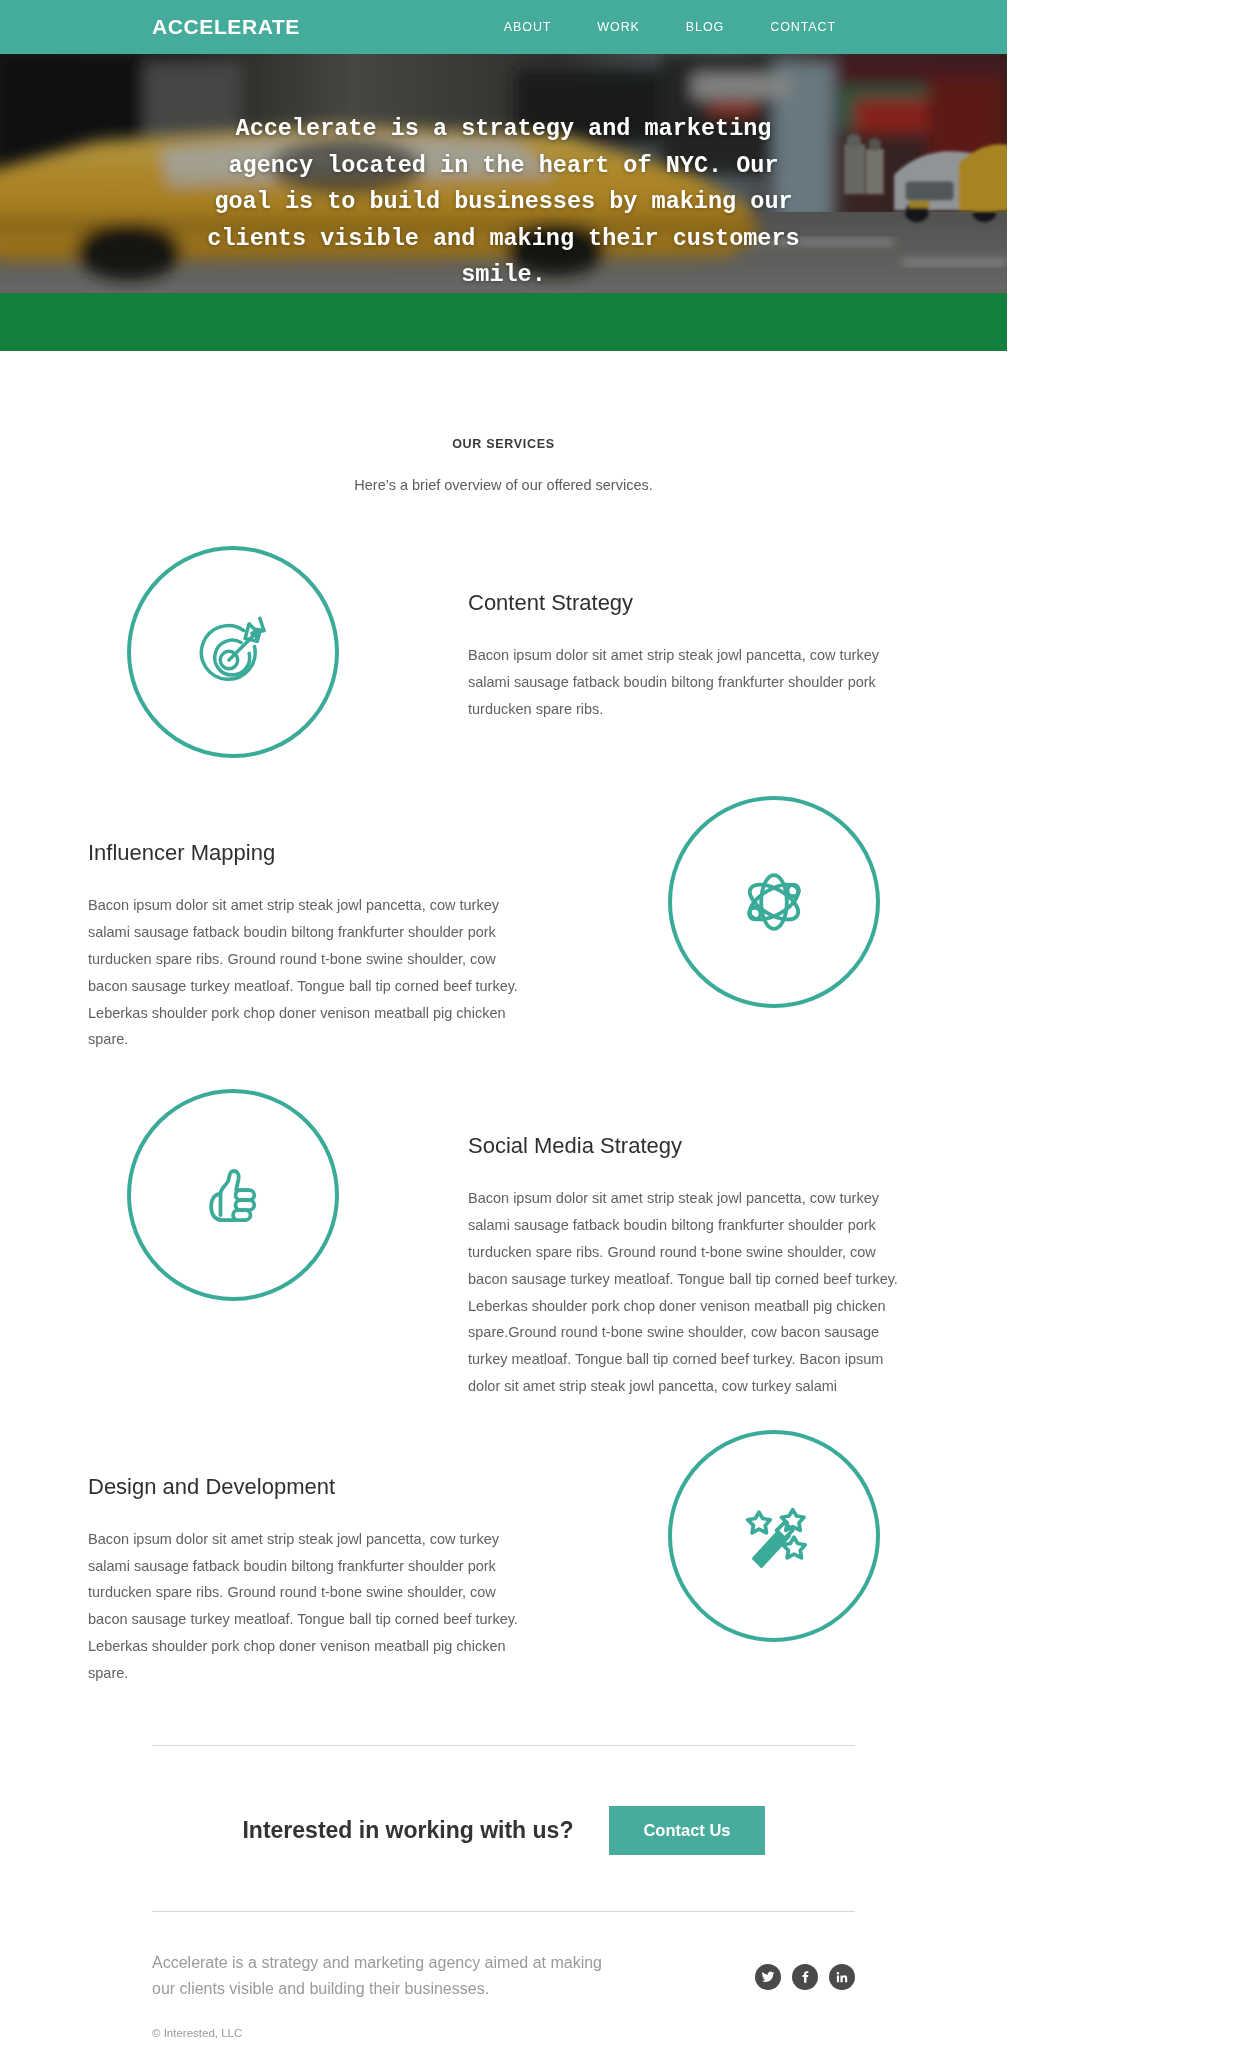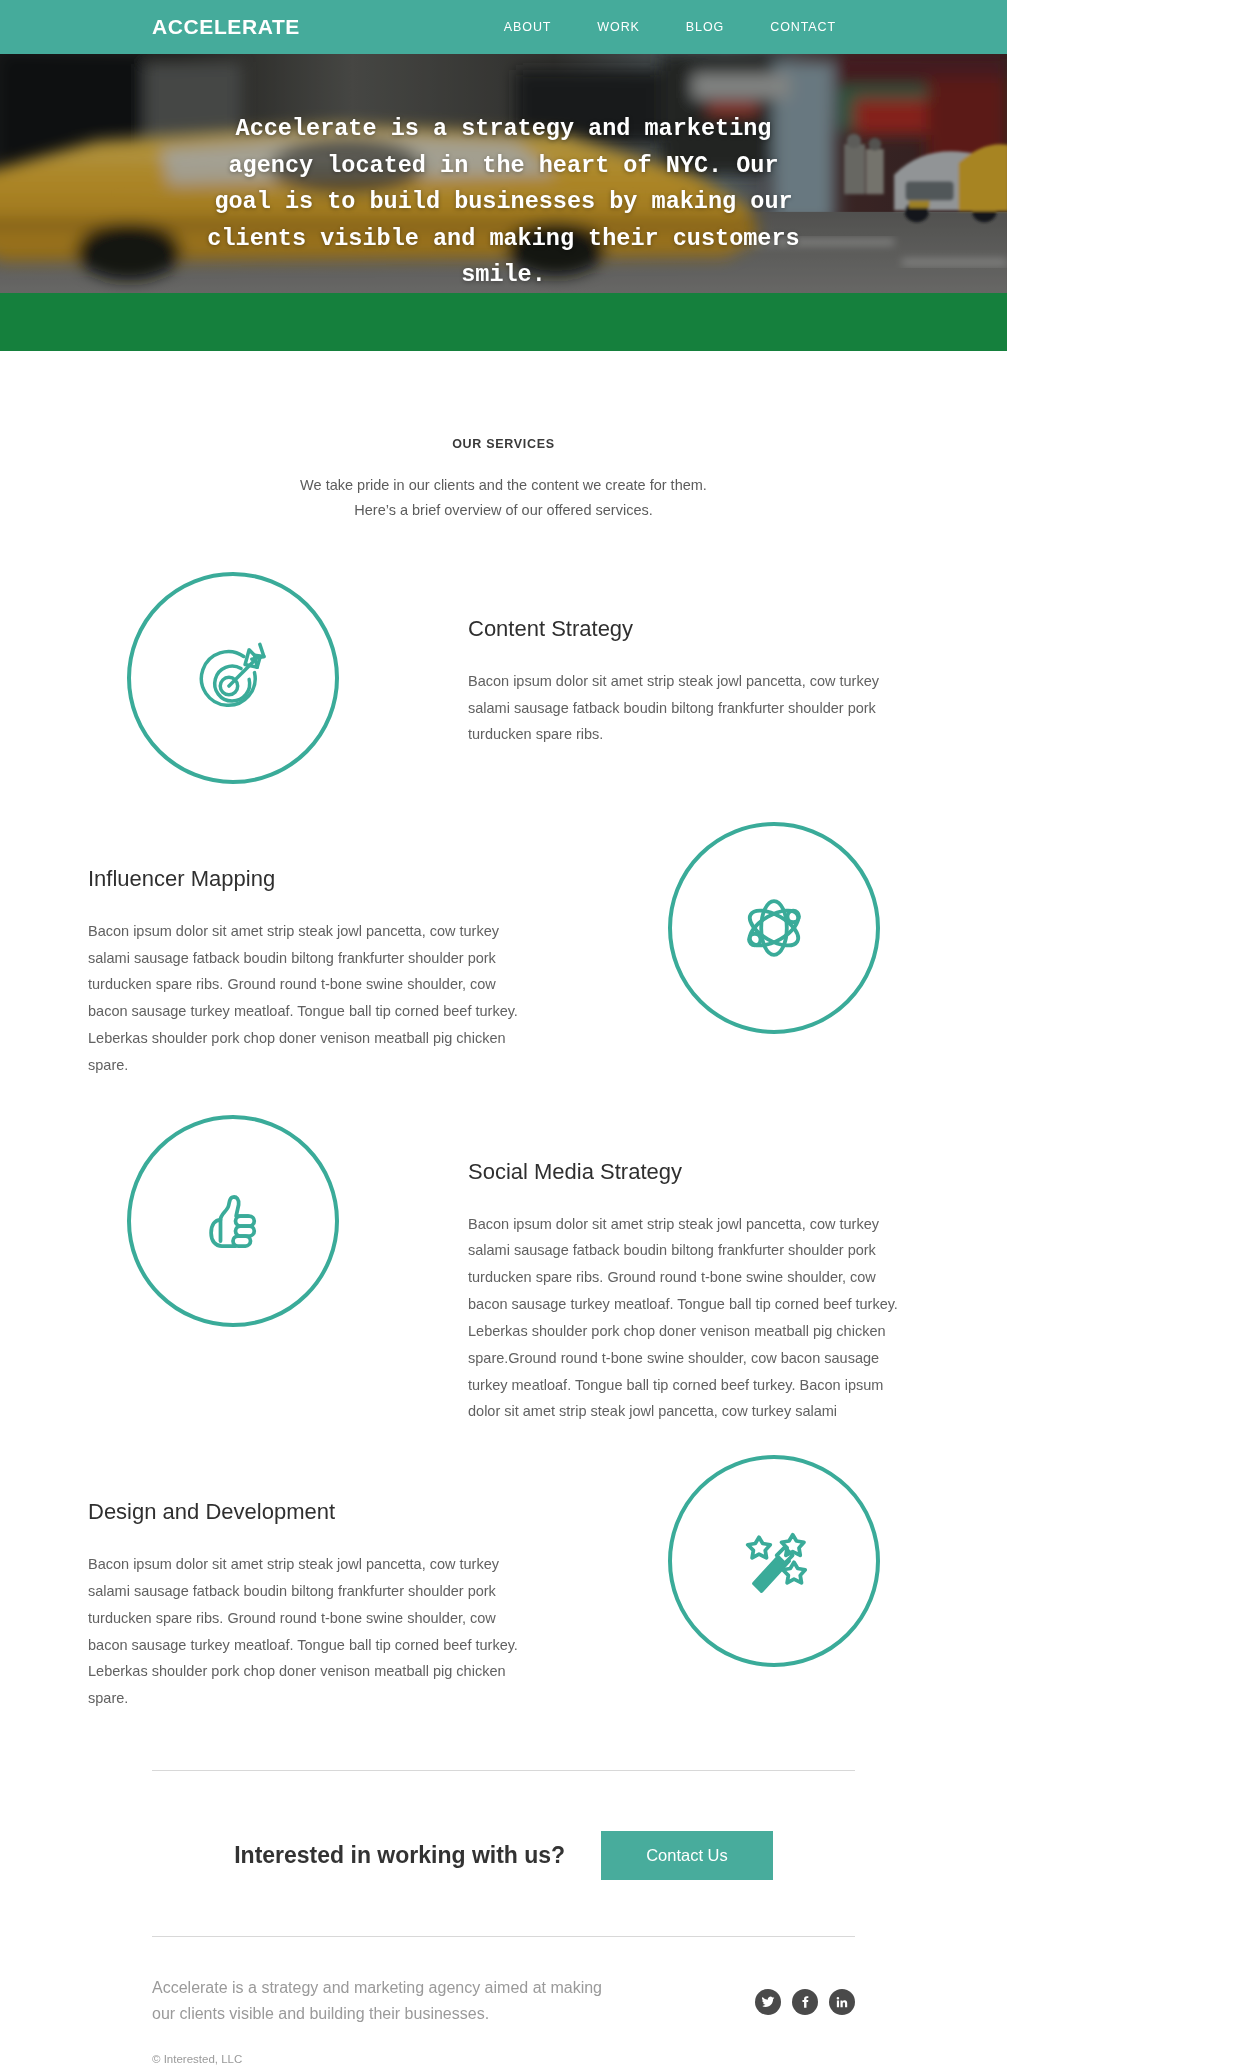--- a/index.html
+++ b/index.html
@@ -162,23 +162,23 @@
   }
   .cta-title {
     font-size: 23px;
     font-weight: bold;
     color: #333333;
   }
   .cta-button {
     background: #48ac9c;
     color: #ffffff;
     font-size: 16.5px;
-    font-weight: normal;
+    font-weight: bold;
     border: none;
-    padding: 15px 45px;
+    padding: 15px 34px;
     cursor: pointer;
     font-family: "Liberation Sans", sans-serif;
   }
 
   
   .footer {
     display: flex;
     align-items: flex-start;
     justify-content: space-between;
     padding: 38px 152px 40px 152px;
@@ -317,21 +317,20 @@
     </svg>
 
     <div class="hero-inner">
       <h1 class="hero-text">Accelerate is a strategy and marketing agency located in the heart of NYC. Our goal is to build businesses by making our clients visible and making their customers smile.</h1>
     </div>
   </section>
 
   <section class="services-intro">
     <div class="services-kicker">OUR SERVICES</div>
     <div class="services-sub">
-      <div>We take pride in our clients and the content we create for them.</div>
       <div>Here’s a brief overview of our offered services.</div>
     </div>
   </section>
 
   <section class="services">
 
     <div class="service-row icon-left row-1">
       <div class="icon-col">
         <div class="icon-circle">
           <span>

